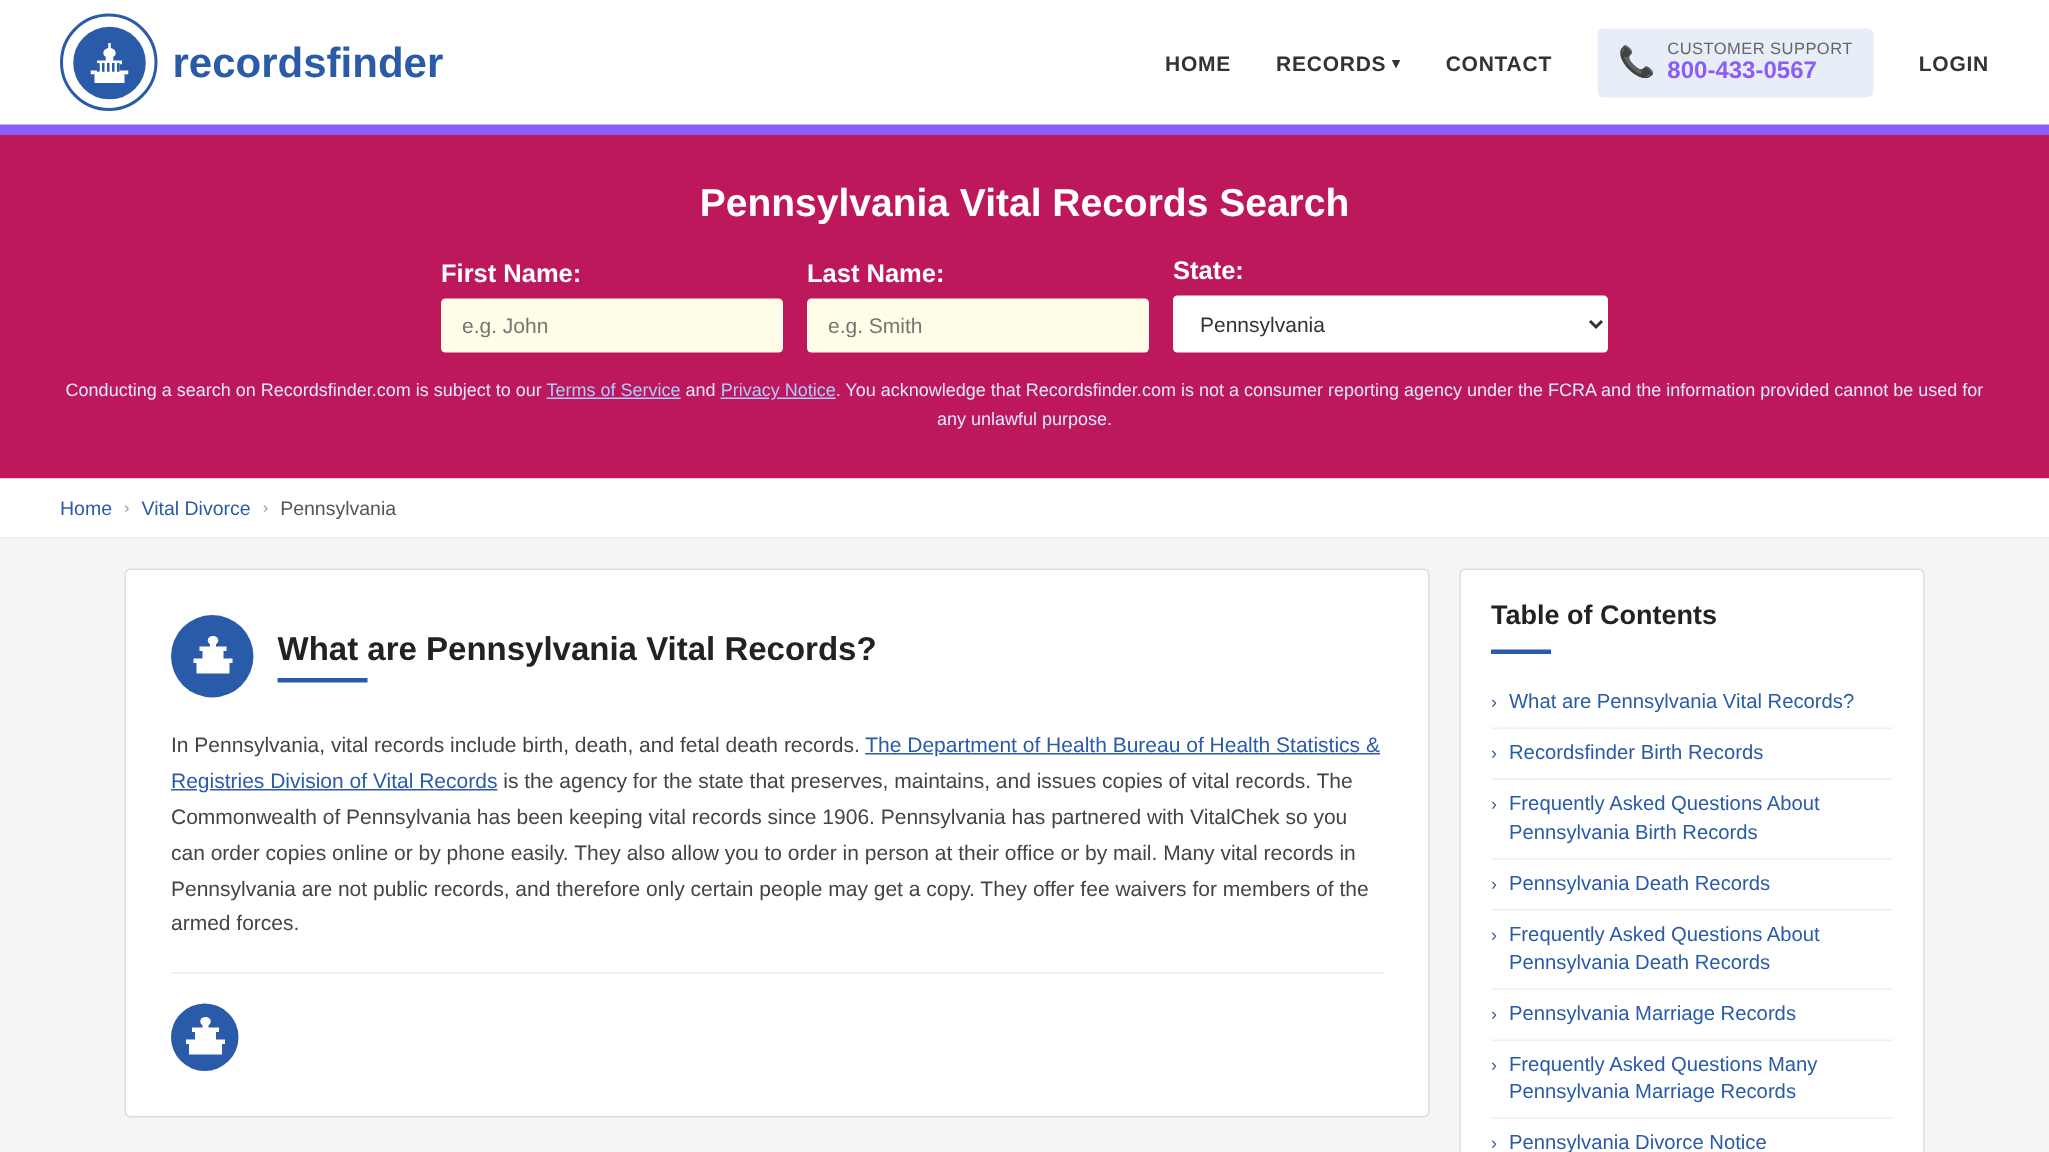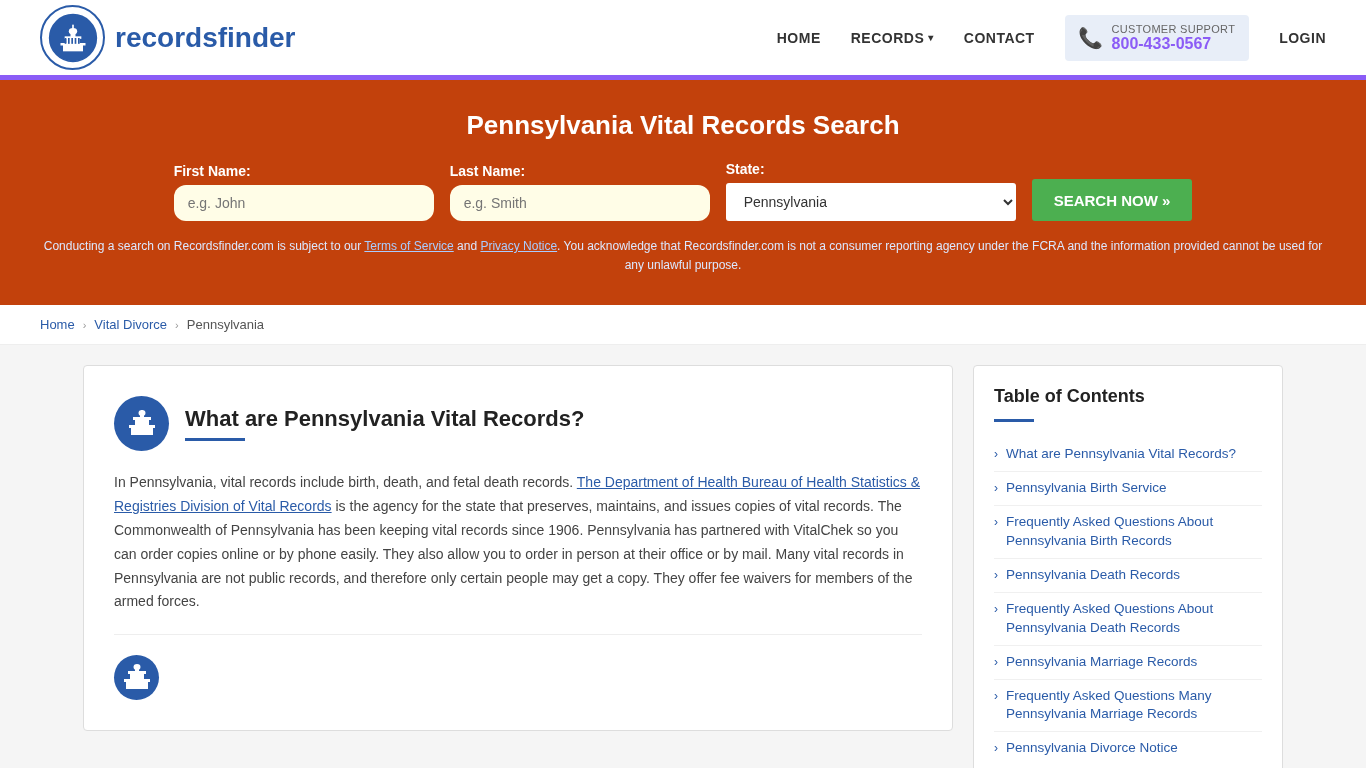--- a/index.html
+++ b/index.html
@@ -1,26 +1,26 @@
 <!DOCTYPE html>
 <html><head>
   <meta charset="utf-8">
   <style>
     * { box-sizing: border-box; margin: 0; padding: 0; }
     body { font-family: Arial, sans-serif; font-size: 14px; color: #333; background: #f5f5f5; }
 
     
     #header {
       background: #fff;
-      border-bottom: 5px solid #8b5cf6;
+      border-bottom: 7px solid #8b5cf6;
       padding: 0 40px;
       display: flex;
       align-items: center;
       justify-content: space-between;
-      height: 80px;
+      height: 90px;
     }
     #logo-area {
       display: flex;
       align-items: center;
       gap: 10px;
     }
     #logo-icon {
       width: 65px;
       height: 65px;
       border-radius: 50%;
@@ -66,49 +66,49 @@
       align-items: center;
       gap: 8px;
     }
     #support-icon { color: #2a5ba8; font-size: 20px; }
     #support-text { font-size: 11px; color: #666; text-transform: uppercase; letter-spacing: 0.3px; }
     #support-number { font-size: 16px; font-weight: 700; color: #8b5cf6; }
     .nav-login { font-size: 14px; font-weight: 700; color: #333; text-transform: uppercase; cursor: pointer; }
 
     
     #search-banner {
-      background: #c2410c;
+      background: #be185d;
       padding: 30px 40px;
       text-align: center;
     }
     #search-banner h1 {
       color: #fff;
       font-size: 26px;
       font-weight: 700;
       margin-bottom: 20px;
     }
     #search-form {
       display: flex;
       justify-content: center;
       align-items: flex-end;
       gap: 16px;
       flex-wrap: wrap;
     }
     .form-group { display: flex; flex-direction: column; gap: 6px; text-align: left; }
-    .form-group label { color: #fff; font-size: 14px; font-weight: 600; }
+    .form-group label { color: #fff; font-size: 17px; font-weight: 600; }
     .form-group input, .form-group select {
       padding: 10px 14px;
       font-size: 14px;
       border: none;
       border-radius: 3px;
       background: #fffde7;
       outline: none;
       color: #999;
     }
-    .form-group input { width: 260px; border-radius: 12px; }
+    .form-group input { width: 228px; }
     .form-group select { width: 290px; color: #333; background: #fff; }
     #search-btn {
       background: #4caf50;
       color: #fff;
       border: none;
       padding: 10px 22px;
       font-size: 15px;
       font-weight: 700;
       border-radius: 3px;
       cursor: pointer;
@@ -298,21 +298,20 @@
     </div>
     <div class="form-group">
       <label>State:</label>
       <select>
         <option>Pennsylvania</option>
         <option>Alabama</option>
         <option>Alaska</option>
         <option>All States</option>
       </select>
     </div>
-    <button id="search-btn">SEARCH NOW »</button>
   </div>
   <div id="disclaimer">
     Conducting a search on Recordsfinder.com is subject to our
     <a href="#">Terms of Service</a>
     and
     <a href="#">Privacy Notice</a>.
     You acknowledge that Recordsfinder.com is not a consumer reporting agency under the FCRA and the information provided cannot be used for any unlawful purpose.
   </div>
 </section>
 
@@ -366,21 +365,21 @@
     <div id="toc-box">
       <div id="toc-title">Table of Contents</div>
       <div id="toc-divider"></div>
       <div id="toc-list">
           <div class="toc-item">
     <span class="toc-chevron">›</span>
     <span class="toc-link">What are Pennsylvania Vital Records?</span>
   </div>
           <div class="toc-item">
     <span class="toc-chevron">›</span>
-    <span class="toc-link">Pennsylvania Birth Service</span>
+    <span class="toc-link">Recordsfinder Birth Records</span>
   </div>
           <div class="toc-item">
     <span class="toc-chevron">›</span>
     <span class="toc-link">Frequently Asked Questions About Pennsylvania Birth Records</span>
   </div>
           <div class="toc-item">
     <span class="toc-chevron">›</span>
     <span class="toc-link">Pennsylvania Death Records</span>
   </div>
           <div class="toc-item">

